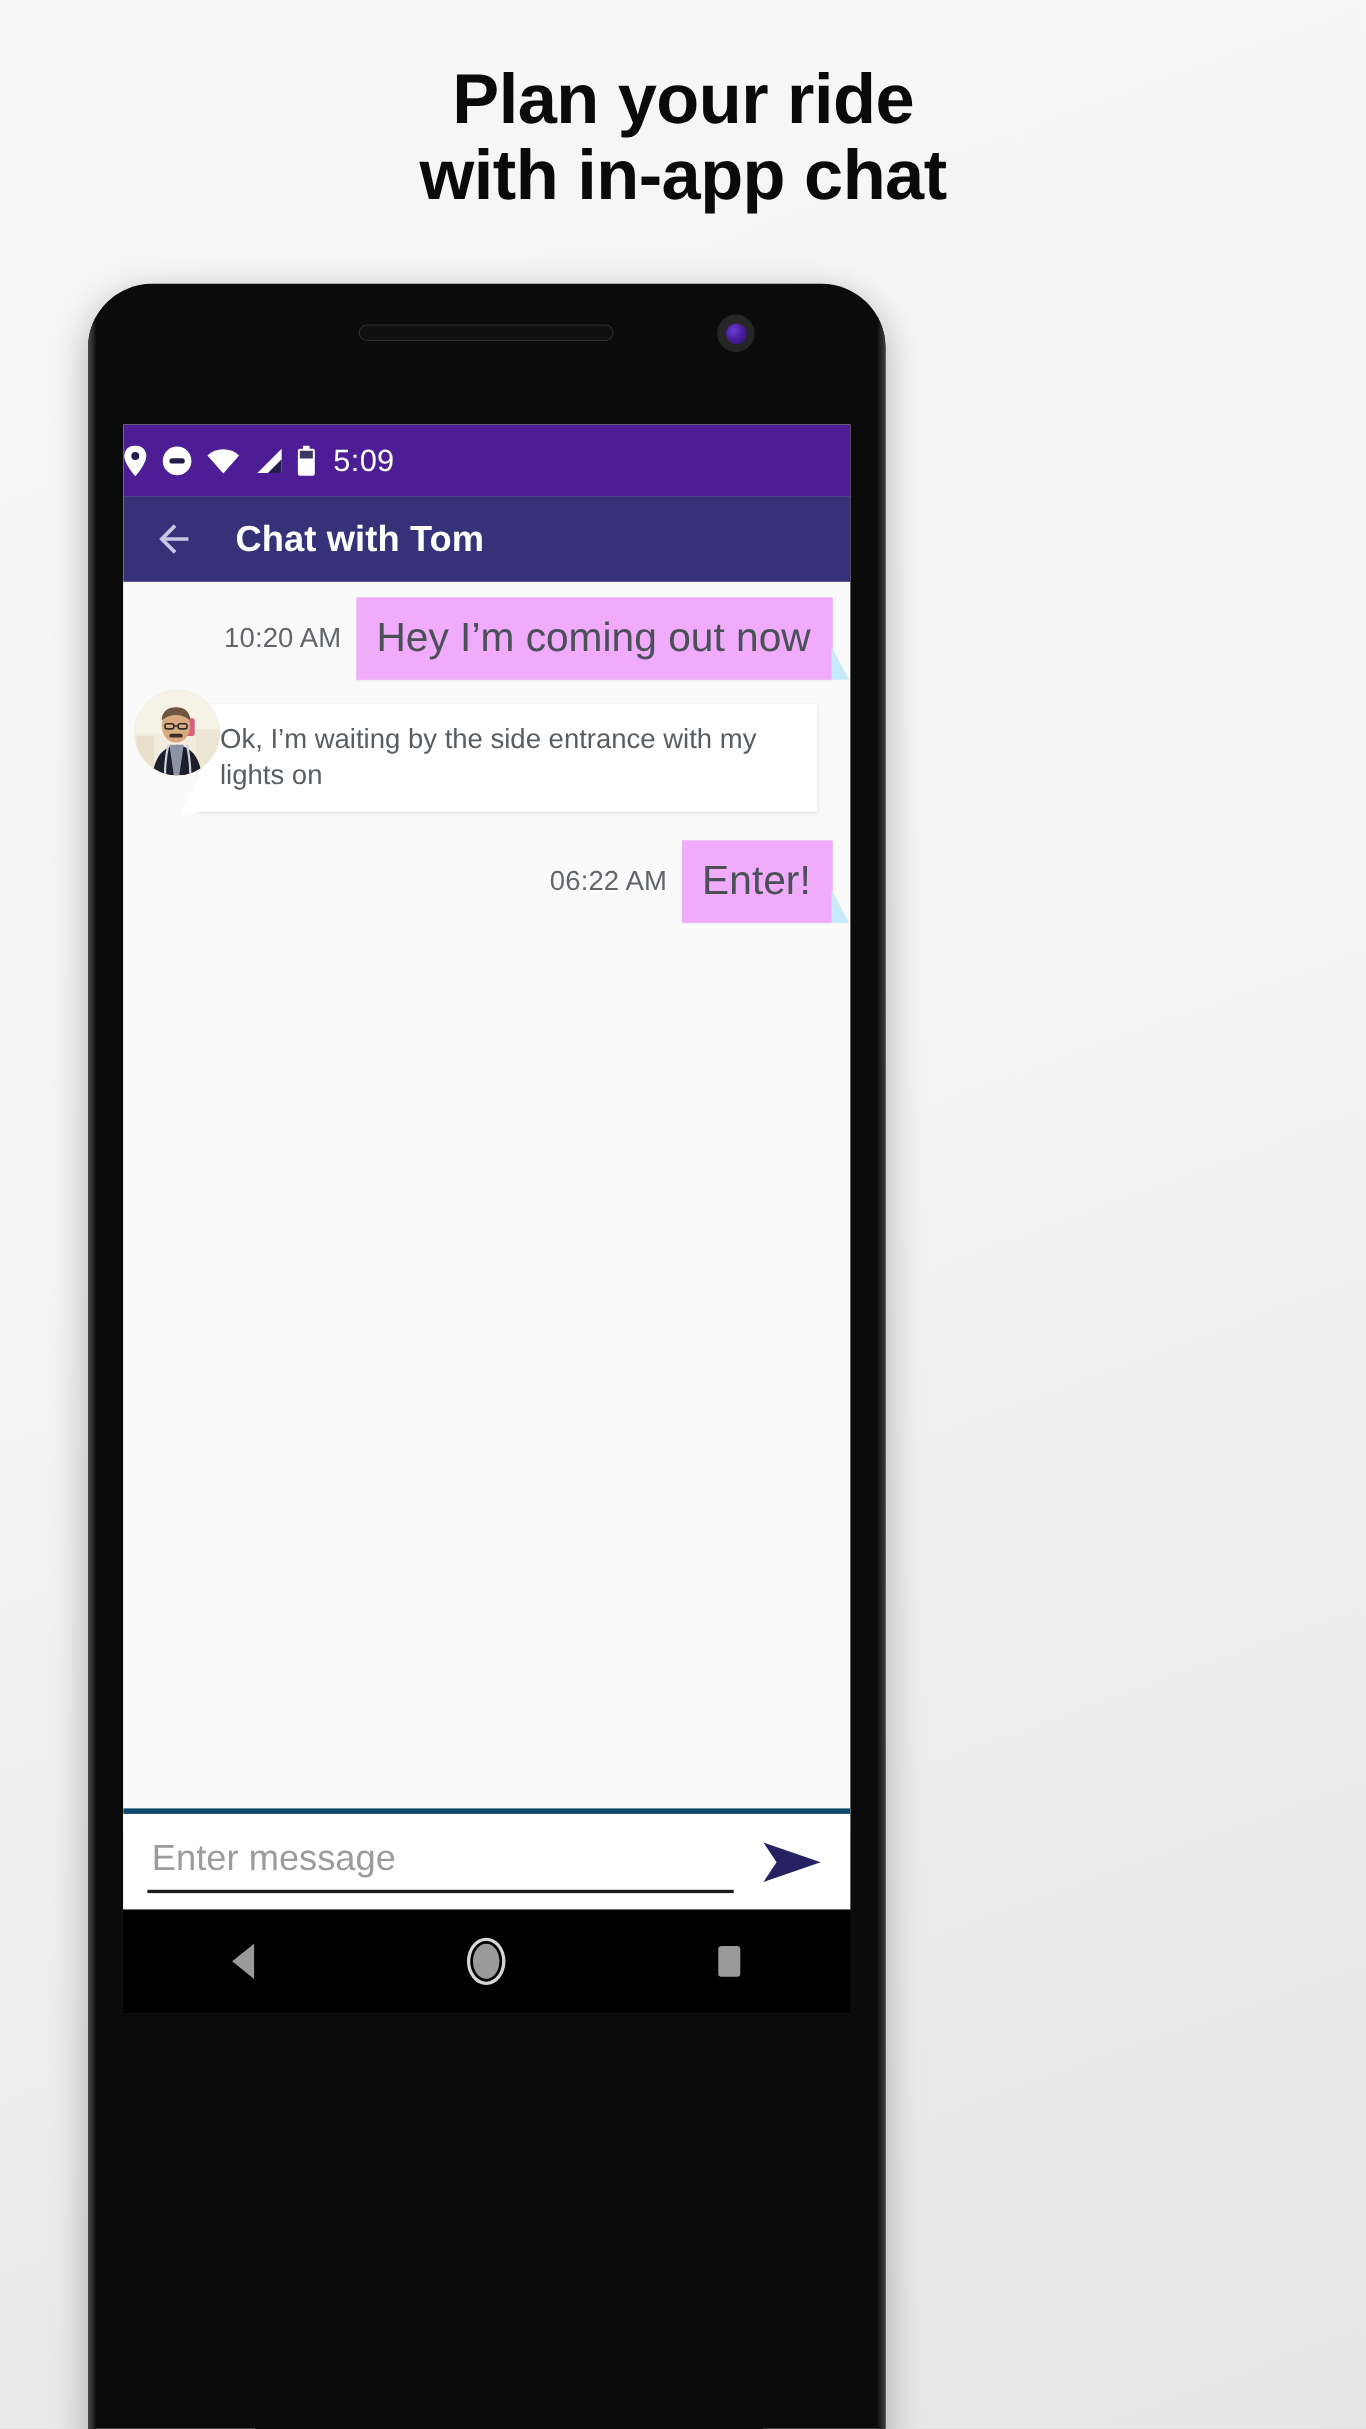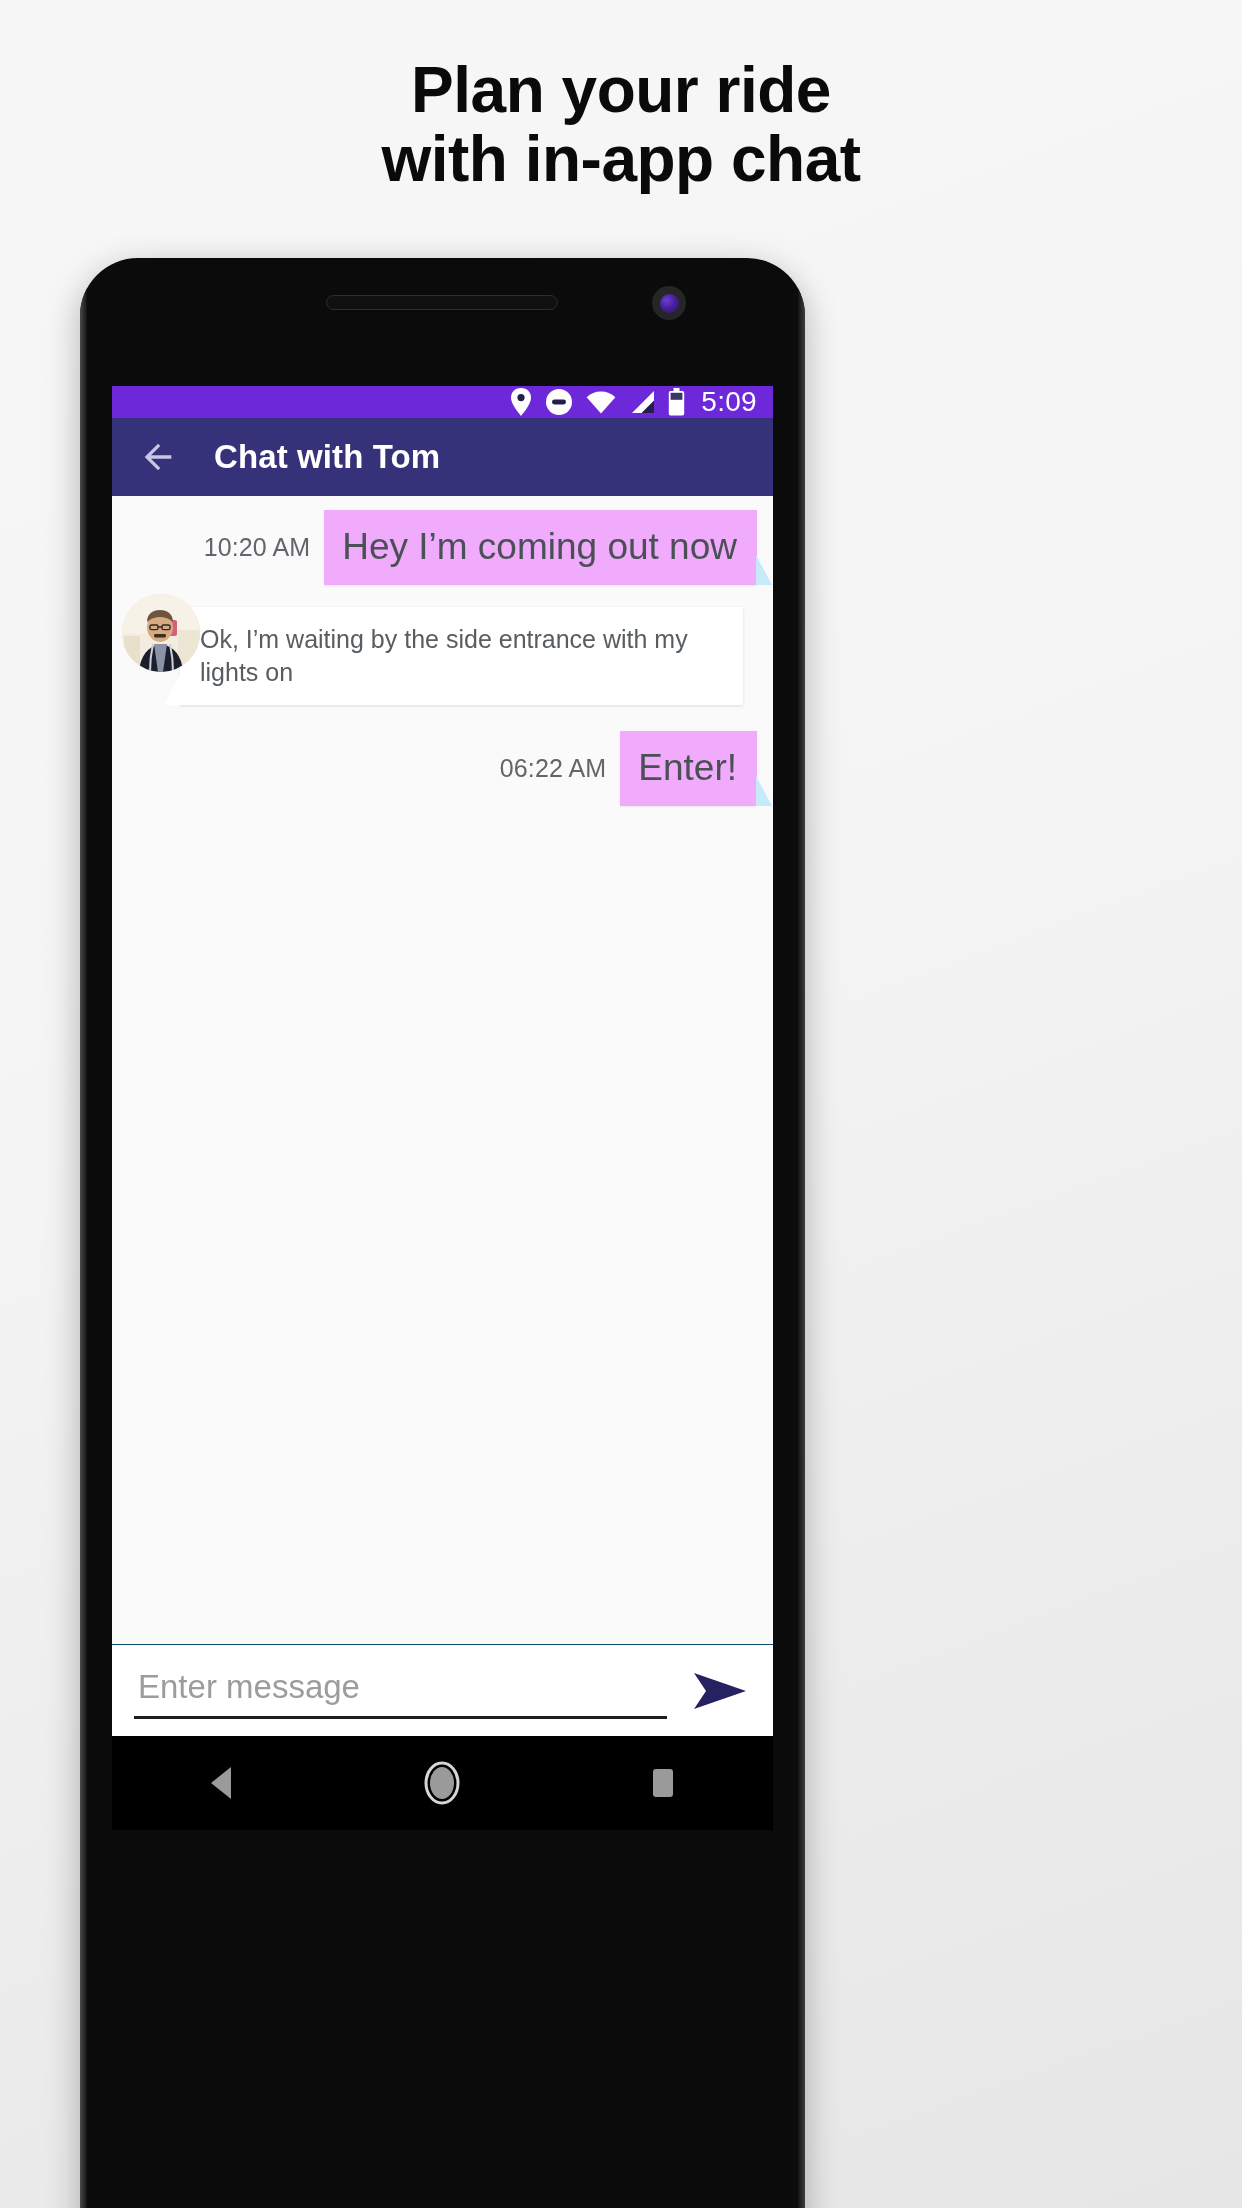--- a/index.html
+++ b/index.html
@@ -54,22 +54,22 @@
 
   
   #screen{
     position:absolute; left:32px; top:128px;
     width:661px; height:1350px;
     background:#fafafa; overflow:hidden;
   }
 
   
   #status-bar{
-    height:32px; background:#6d28d9;
-    display:flex; align-items:center; justify-content:flex-end;
+    height:65px; background:#4c1d95;
+    display:flex; align-items:center; 
     padding-right:16px; gap:13px;
   }
   #status-bar svg{ display:block; }
   #status-time{
     color:#ffffff; font-size:28px; font-weight:500; letter-spacing:0.3px;
     margin-left:3px; line-height:1;
   }
 
   
   #app-bar{
@@ -128,21 +128,21 @@
     position:absolute; left:10px; top:98px;
     width:78px; height:78px; border-radius:50%;
     overflow:hidden; background:#e8e0cf; z-index:4;
   }
 
   .row-thanks{ margin-top:26px; }
 
   
   #composer{
     position:absolute; left:0; bottom:0; width:661px; height:92px;
-    background:#ffffff; border-top:1px solid #0c4a6e;
+    background:#ffffff; border-top:5px solid #0c4a6e;
     display:flex; align-items:center; padding:0 22px;
   }
   #message-input{
     flex:1; border:none; outline:none; background:transparent;
     border-bottom:3px solid #1d1d1d;
     font-family:"Liberation Sans", sans-serif;
     font-size:33px; color:#3a3a3a; padding:6px 4px 10px 4px;
   }
   #message-input::placeholder{ color:#9c9c9c; }
   #send-button{

